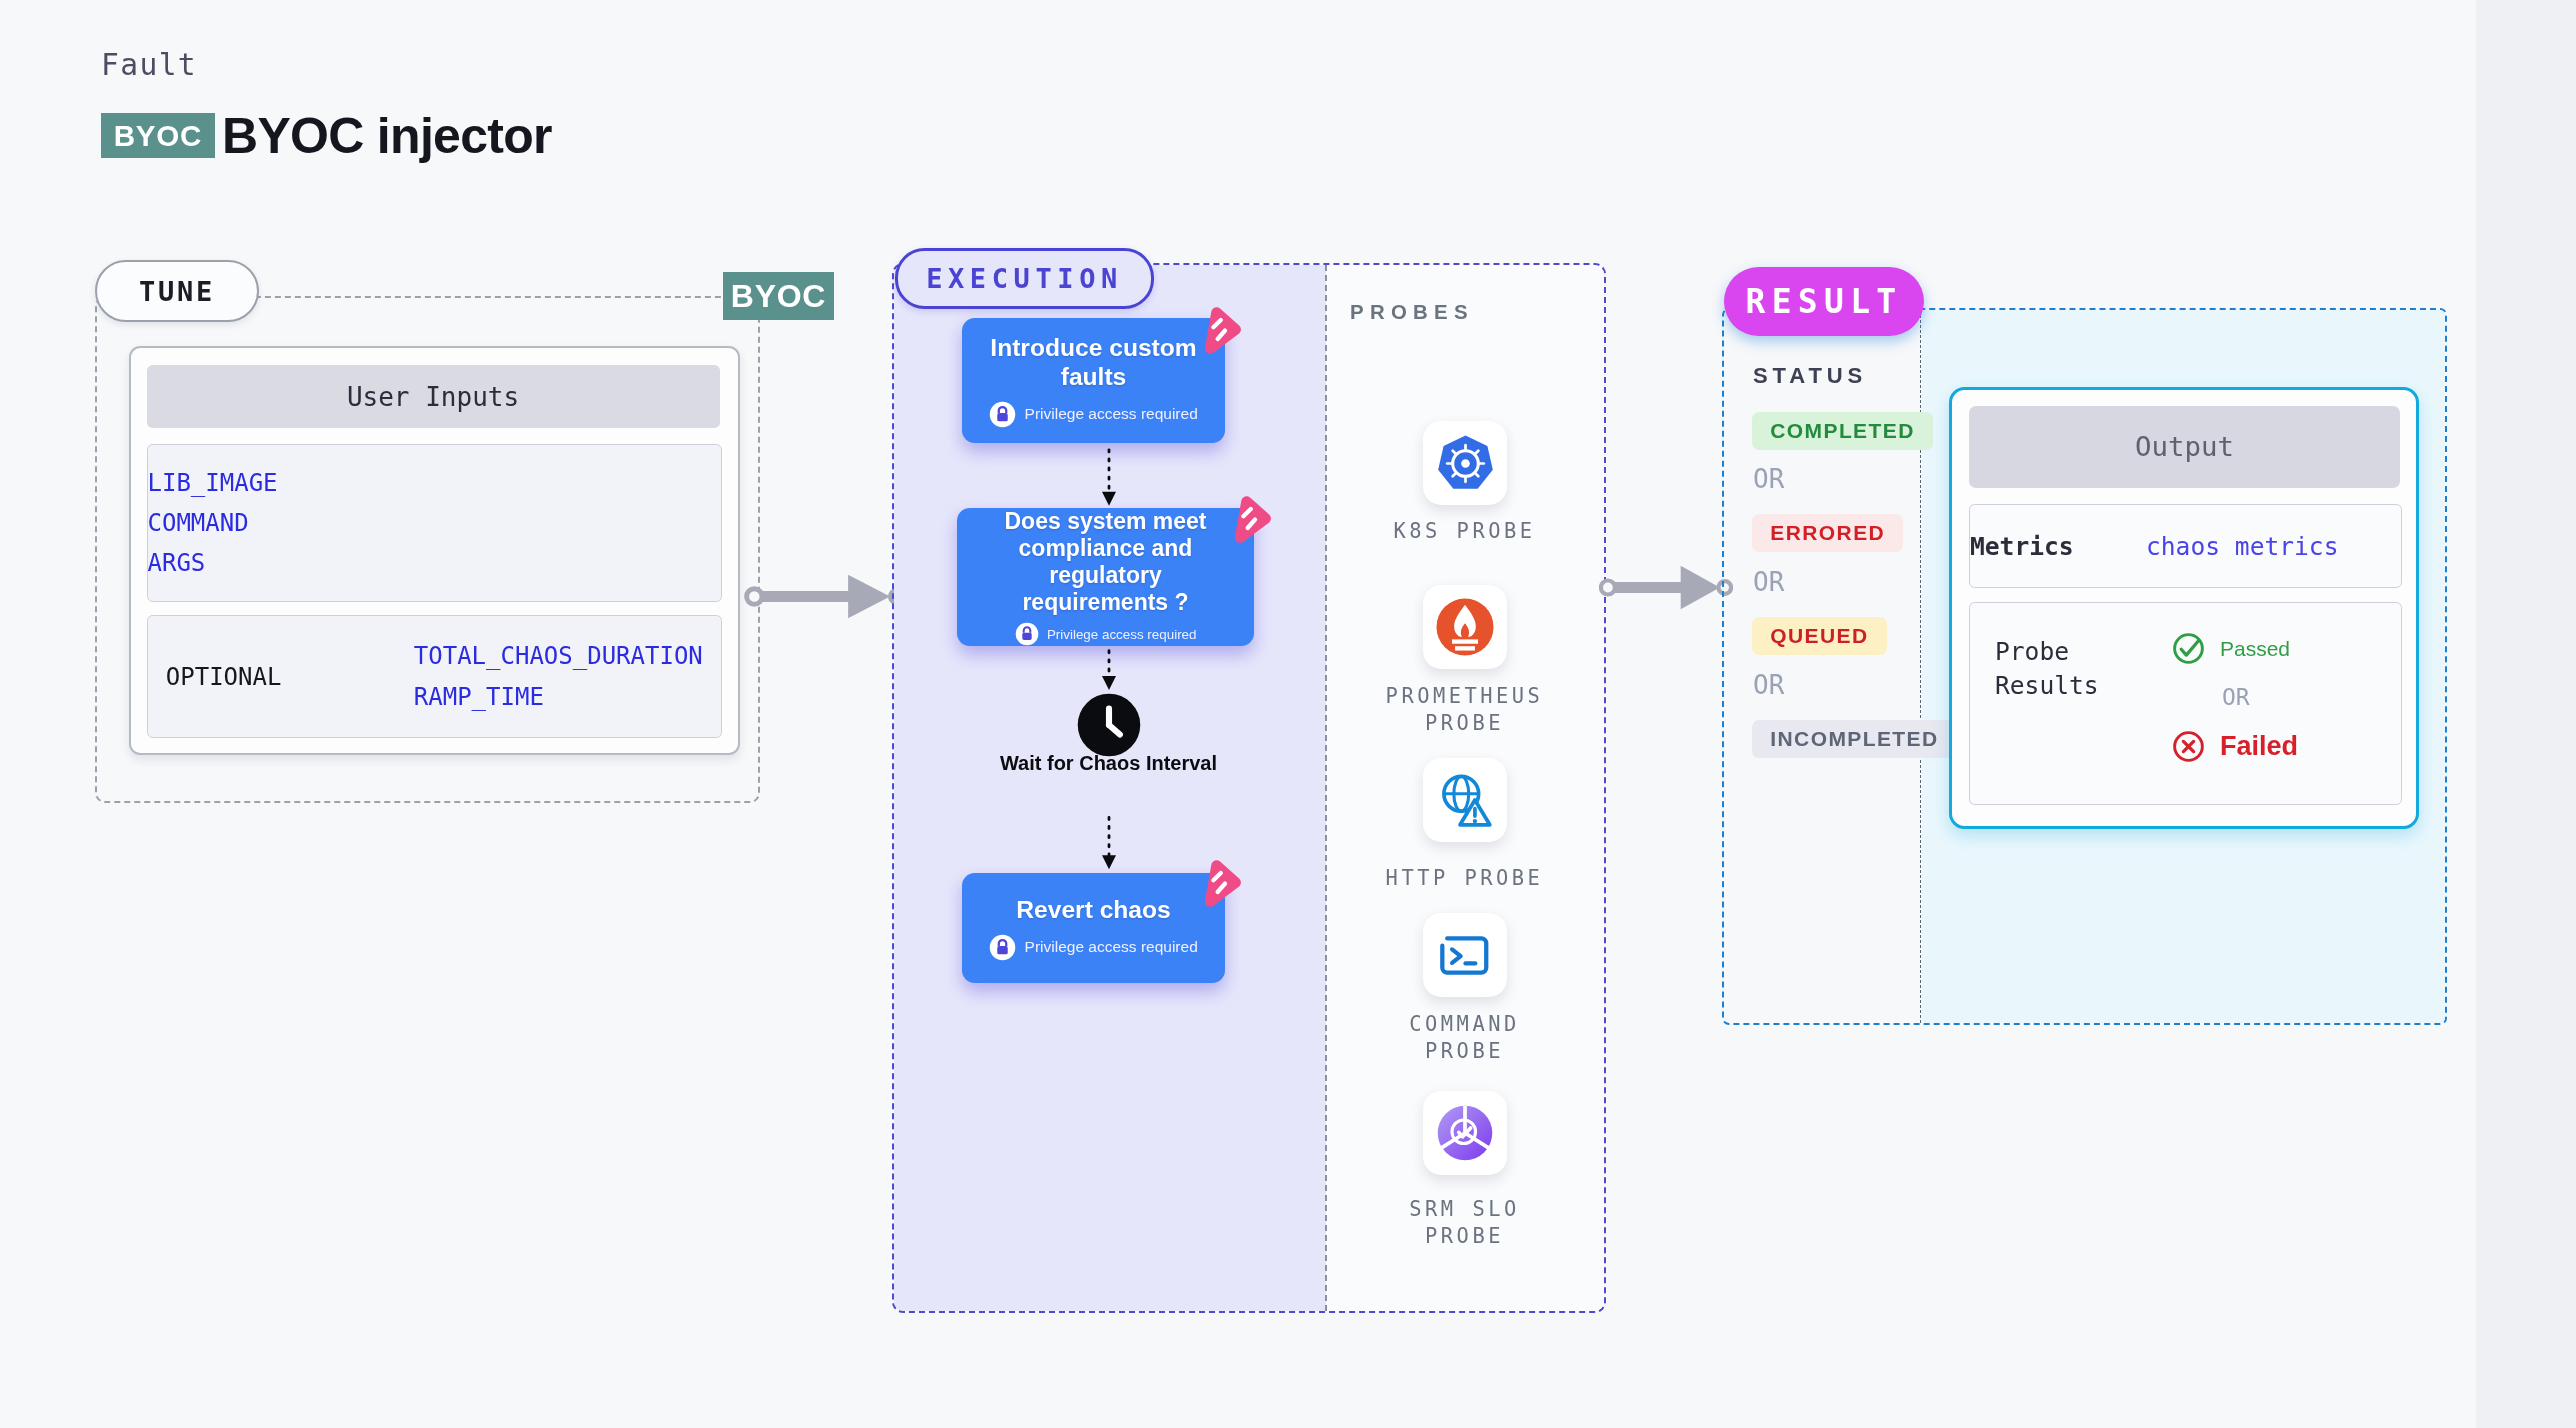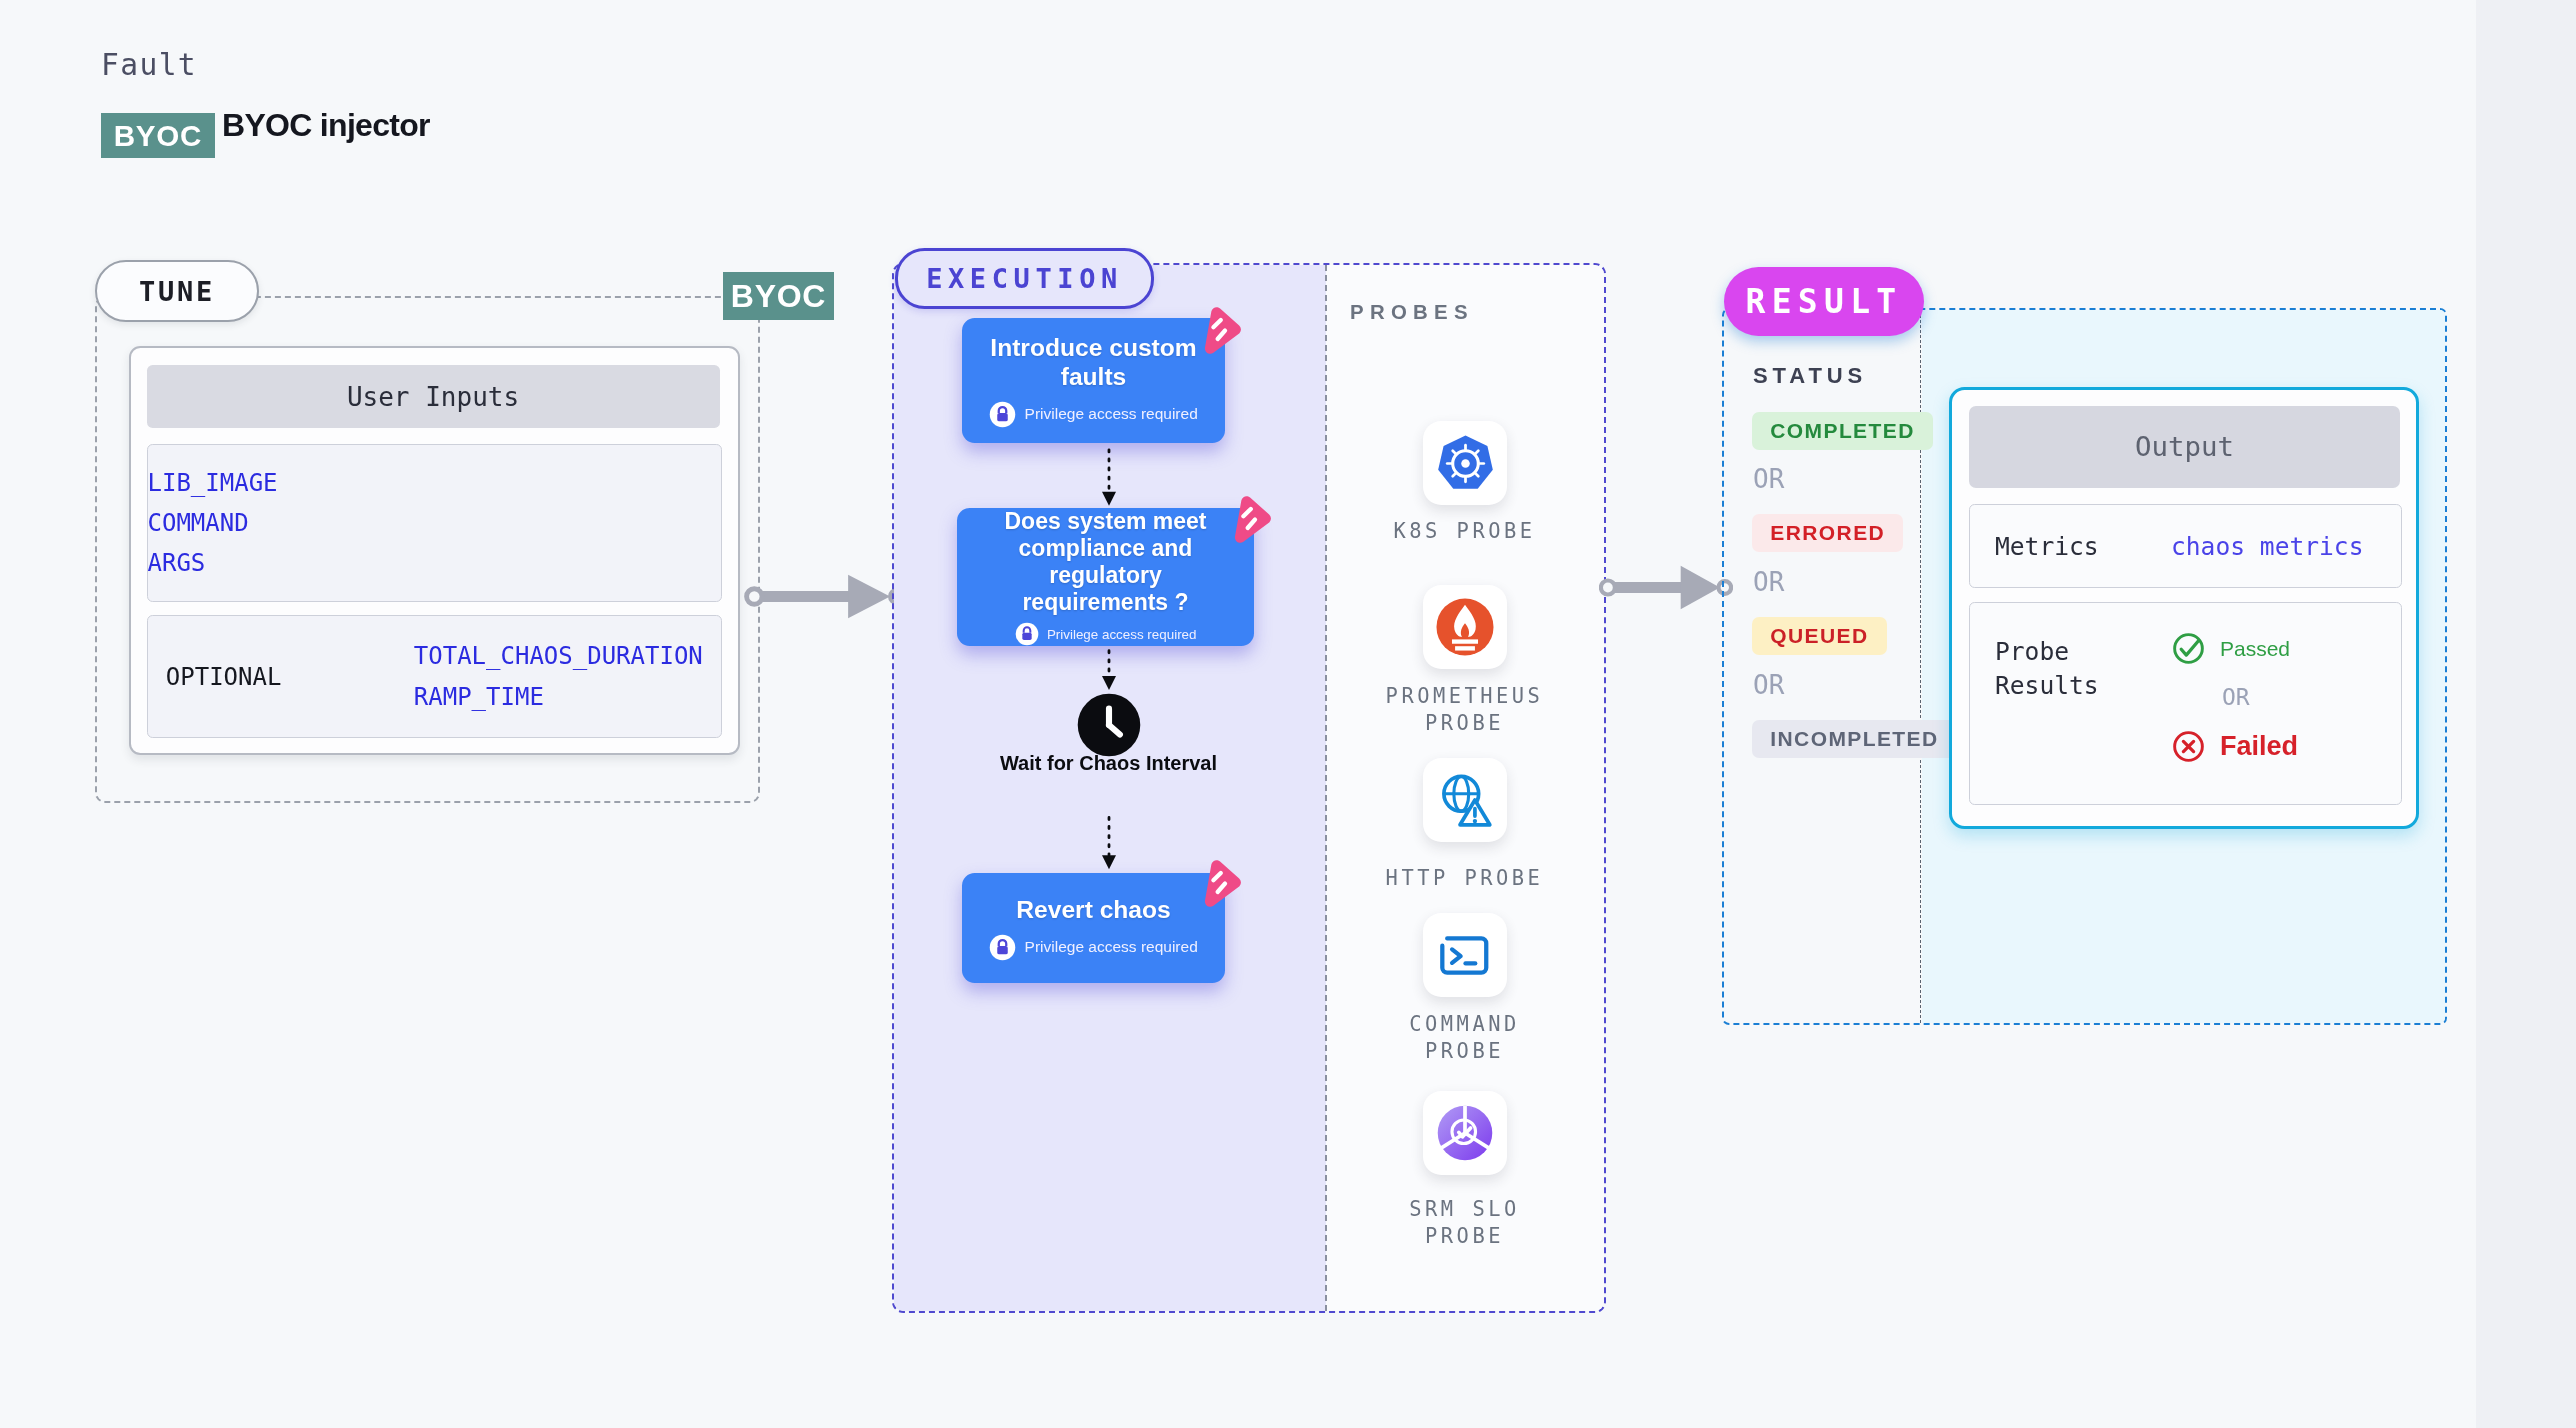--- a/index.html
+++ b/index.html
@@ -5,21 +5,21 @@
   html,body{margin:0;padding:0;background:#eef0f4;}
   .canvas{position:relative;width:2476px;height:1428px;background:#f6f8fa;overflow:hidden;
           font-family:"Liberation Sans",sans-serif;}
   .mono{font-family:"DejaVu Sans Mono",monospace;}
   .abs{position:absolute;}
 
   
   .kicker{left:101px;top:48px;font-size:29.6px;color:#4b4e63;letter-spacing:1.4px;}
   .byoc-badge{left:101px;top:113px;background:#5a918c;color:#ffffff;font-weight:bold;
               font-size:29.6px;padding:5.6px 12.7px;letter-spacing:0.7px;}
-  .page-title{left:222px;top:107px;font-size:32px;font-weight:bold;color:#15171f;letter-spacing:-0.7px;}
+  .page-title{left:222px;top:107px;font-size:50px;font-weight:bold;color:#15171f;letter-spacing:-0.7px;}
 
   
   .tune-box{left:95px;top:296px;width:661px;height:503px;border:2.1px dashed #9ba1ab;border-radius:9.9px;}
   .tune-pill{left:95px;top:260px;width:160px;height:58px;background:#fbfcfe;border:2.1px solid #9ba1ab;
              border-radius:31px;display:flex;align-items:center;justify-content:center;
              font-size:27px;font-weight:bold;color:#1c1e26;letter-spacing:2.8px;box-shadow:0 2.8px 7px rgba(40,45,60,.10);}
   .byoc-tag{left:723px;top:272px;width:111px;height:48px;background:#5a918c;color:#fff;
             display:flex;align-items:center;justify-content:center;font-weight:bold;font-size:32px;letter-spacing:0.7px;}
   .ui-card{left:129px;top:346px;width:607px;height:405px;background:#fdfdfe;border:2.1px solid #b6bac3;
            border-radius:11.3px;box-shadow:0 4.2px 9.9px rgba(40,45,60,.10);}
@@ -82,21 +82,21 @@
   .badge-errored{top:514px;background:#fbe9ea;color:#d32027;}
   .badge-queued{top:617px;background:#fdf0c4;color:#cb2027;}
   .badge-incompleted{top:720px;background:#e7e8f0;color:#5e6577;}
   .or-status{position:absolute;left:1753px;font-size:26px;color:#9ba2b6;}
   .output-box{left:1949px;top:387px;width:464px;height:436px;background:#fdfdfe;border:3.5px solid #12a9dc;
               border-radius:15.5px;box-shadow:0 7px 15.5px rgba(18,169,220,.25);}
   .out-head{left:17px;top:15.5px;width:431px;height:82px;background:#d6d7e0;border-radius:7px;
             display:flex;align-items:center;justify-content:center;font-size:27.4px;color:#5d6270;}
   .out-metrics{left:17px;top:114px;width:431px;height:82px;background:#fafbfd;border:1.4px solid #cdd0da;
                border-radius:5.6px;display:flex;align-items:center;}
-  .out-metrics-label{font-size:24.6px;color:#2a2d3a;margin-left:25px;width:176px;}
+  .out-metrics-label{font-size:24.6px;color:#2a2d3a;width:176px;font-weight:bold;}
   .out-metrics-value{font-size:24.6px;color:#4a43e8;}
   .out-probe{left:17px;top:212px;width:431px;height:201px;background:#fafbfd;border:1.4px solid #cdd0da;
              border-radius:5.6px;display:flex;}
   .out-probe-label{font-size:24.6px;color:#2a2d3a;margin:32px 0 0 25px;width:176px;line-height:1.4;}
   .out-probe-results{display:flex;flex-direction:column;margin-top:28px;gap:18.3px;}
   .res-line{display:flex;align-items:center;gap:14px;}
   .res-passed{font-size:21px;font-weight:normal;color:#2f9e44;}
   .res-failed{font-size:27px;font-weight:bold;color:#d6212a;}
   .or-output{font-size:23px;color:#9ba2b6;margin-left:51px;}
 </style>

